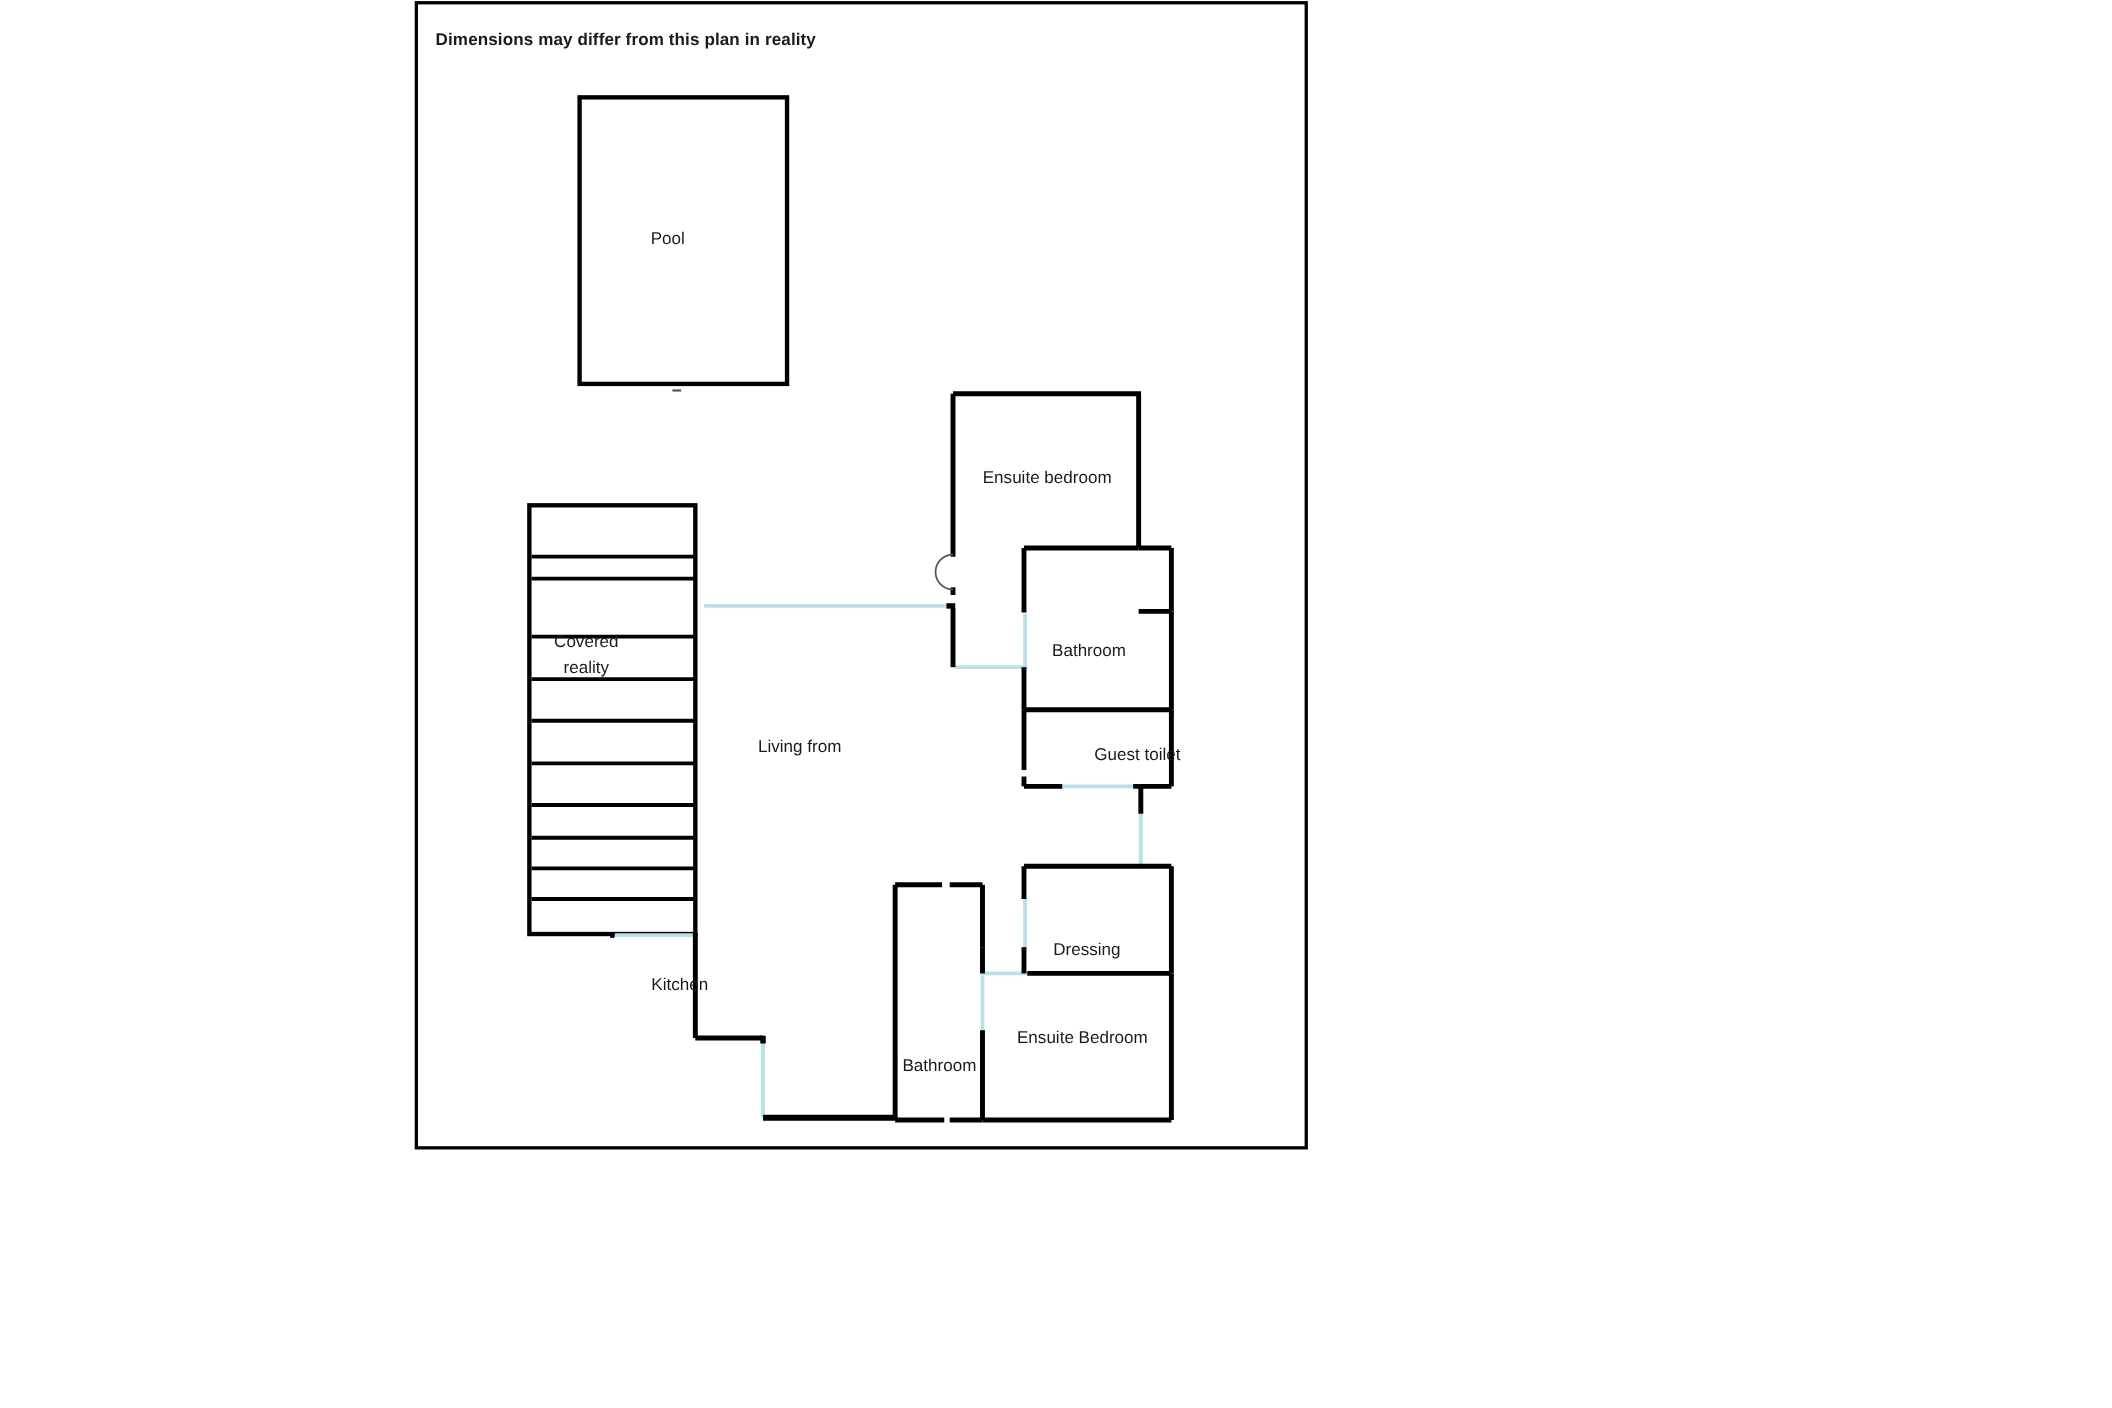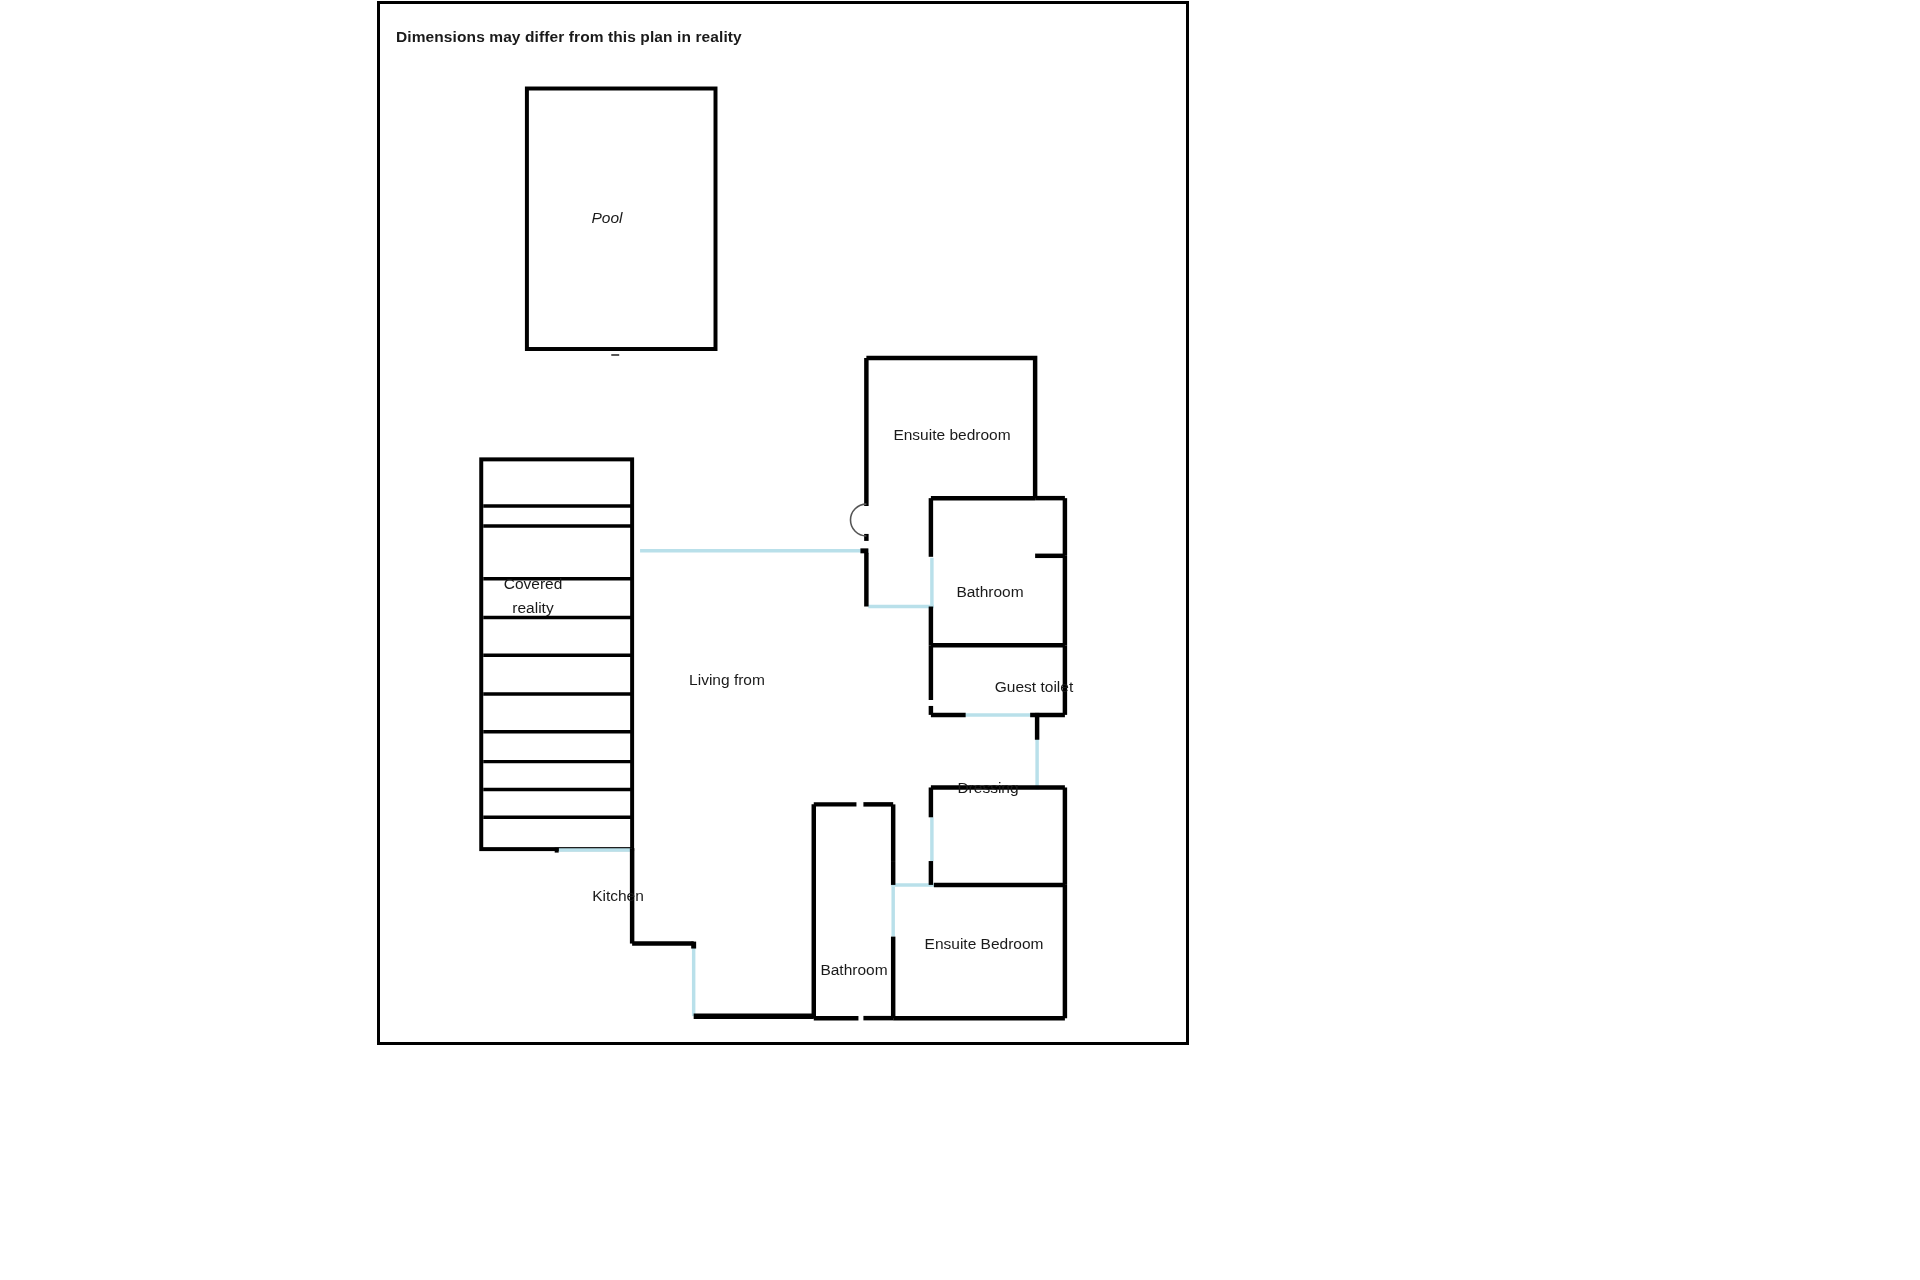--- a/index.html
+++ b/index.html
@@ -162,36 +162,36 @@
       <g>
         <path d="M 176 851 L 180 851" fill="none" stroke="#000000" stroke-width="5"></path>
         <path d="M 254 849 L 254 945" fill="none" stroke="#000000" stroke-width="4.5"></path>
         <path d="M 254 945 L 316 945" fill="none" stroke="#000000" stroke-width="4.5"></path>
         <path d="M 316 943 L 316 950" fill="none" stroke="#000000" stroke-width="5"></path>
         <path d="M 316 1018 L 437 1018" fill="none" stroke="#000000" stroke-width="5.5"></path>
       </g>
 
     </svg>
 
-    <div class="room-label" style="left:227px; top:214px;font-style:italic;">Pool</div>
+    <div class="room-label" style="left:227px; top:214px;">Pool</div>
 
     <div class="room-label two-line" style="left:153px; top:548px;">
       <div>Covered</div>
       <div>reality</div>
     </div>
 
     <div class="room-label" style="left:347px; top:676px;">Living from</div>
 
     <div class="room-label" style="left:572px; top:431px;">Ensuite bedroom</div>
 
     <div class="room-label" style="left:610px; top:588px;">Bathroom</div>
 
     <div class="room-label" style="left:618px; top:683px;margin-left:36px;">Guest toilet</div>
 
-    <div class="room-label" style="left:608px; top:784px;">Dressing</div>
+    <div class="room-label" style="left:608px; top:860px;">Dressing</div>
 
     <div class="room-label" style="left:604px; top:940px;">Ensuite Bedroom</div>
 
     <div class="room-label" style="left:474px; top:966px;">Bathroom</div>
 
     <div class="room-label" style="left:238px; top:892px;text-align:right;">Kitchen</div>
 
   </div>
 </div>
 

